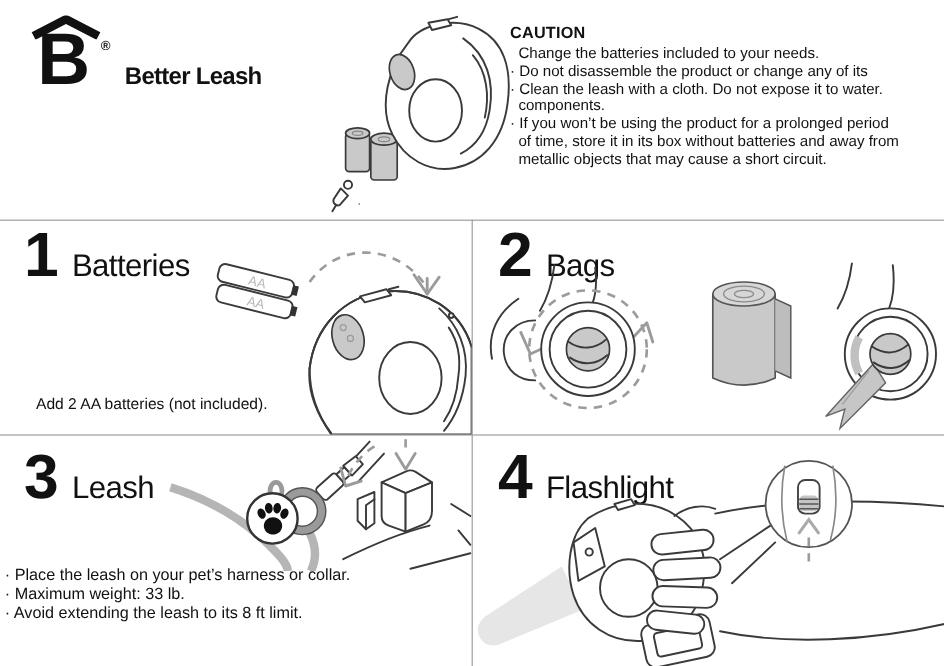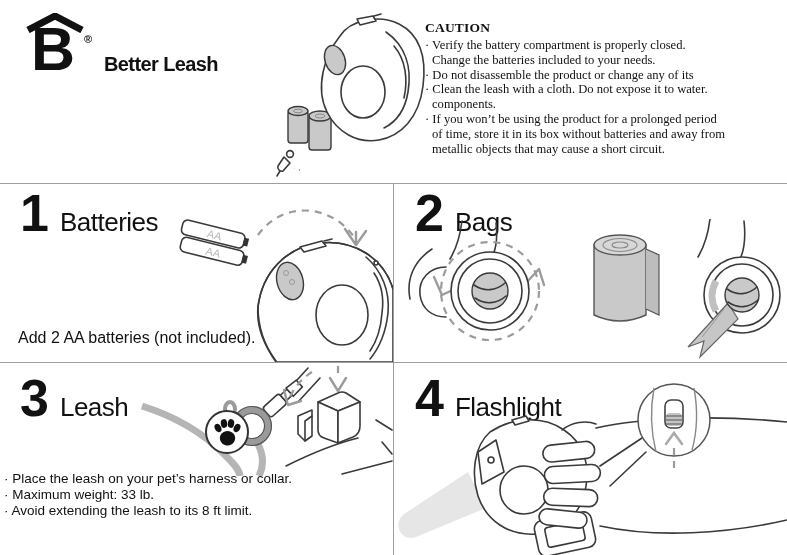--- a/index.html
+++ b/index.html
@@ -10,35 +10,35 @@
   .hdiv{position:absolute;left:0;right:0;height:0;border-top:1px solid #9e9e9e;}
   .vdiv{position:absolute;left:393px;top:183px;bottom:0;width:0;border-left:1px solid #9e9e9e;}
 
   
   .logo{position:absolute;left:24px;top:13px;width:62px;height:74px;}
   .logo .roof{position:absolute;left:0;top:0;}
   .logo .b{position:absolute;left:7px;top:6px;font-size:61px;font-weight:bold;line-height:1;letter-spacing:-2px;}
   .logo .reg{position:absolute;right:-6px;top:20px;font-size:11px;font-weight:bold;}
   .brand-title{position:absolute;left:90px;top:39px;margin:14px;font-size:20px;font-weight:bold;letter-spacing:-0.6px;}
 
-  .caution{position:absolute;left:425px;top:20px;width:356px;font-family:Liberation Serif, serif;}
+  .caution{position:absolute;left:425px;top:20px;width:356px;}
   .caution-heading{font-weight:bold;font-size:13.5px;margin-bottom:2px;letter-spacing:.2px;}
   .c-line{font-size:12.6px;line-height:14.8px;}
   .c-line.cont{padding-left:7px;}
 
   
   .cell{position:absolute;}
   .cell-1{left:0;top:183px;width:393px;height:179px;}
   .cell-2{left:394px;top:183px;width:393px;height:179px;}
   .cell-3{left:0;top:362px;width:393px;height:193px;}
   .cell-4{left:394px;top:362px;width:393px;height:193px;}
   .sec-head{position:absolute;display:flex;align-items:baseline;gap:13px;}
   .num{font-size:52px;font-weight:bold;line-height:1;letter-spacing:-2px;}
   .sec-title{font-size:26px;font-weight:normal;letter-spacing:-0.5px;}
-  .note{position:absolute;left:18px;top:146px;font-size:16px;margin:0;}
+  .note{position:absolute;left:30px;top:146px;font-size:13px;margin:0;}
   .bullets{position:absolute;left:4px;top:109px;}
   .bullets .b-line{font-size:13.5px;line-height:16px;}
 
   .illus{position:absolute;}
   svg{display:block;}
   .ln{fill:none;stroke:#3a3a3a;stroke-width:1.6;stroke-linecap:round;stroke-linejoin:round;}
   .lnf{fill:#fff;stroke:#3a3a3a;stroke-width:1.6;stroke-linecap:round;stroke-linejoin:round;}
   .gray{fill:#c9c9c9;stroke:#3a3a3a;stroke-width:1.4;}
   .dash{fill:none;stroke:#9b9b9b;stroke-width:2.2;stroke-dasharray:7 6;}
   .chev{fill:none;stroke:#9b9b9b;stroke-width:2.4;stroke-linecap:round;stroke-linejoin:round;}
@@ -81,21 +81,20 @@
     <path class="ln" d="M126,24 C146,38 152,60 148,84 C145,102 136,114 124,120"></path>
     <path class="ln" d="M134,38 C146,52 148,72 144,90"></path>
     <ellipse class="lnf" cx="103" cy="84" rx="22" ry="26"></ellipse>
     <ellipse class="gray" cx="75" cy="52" rx="10" ry="15" transform="rotate(-18 75 52)"></ellipse>
     <path class="lnf" d="M97,11 l16,-3 l3,5 l-16,4 z"></path>
     <path class="ln" d="M114,8 l7,-2"></path>
   </svg>
 
   <div class="caution">
     <div class="caution-heading">CAUTION</div>
-    <div class="c-line">· Verify the battery compartment is properly closed.</div>
     <div class="c-line cont">Change the batteries included to your needs.</div>
     <div class="c-line">· Do not disassemble the product or change any of its</div>
     <div class="c-line">· Clean the leash with a cloth. Do not expose it to water.</div>
     <div class="c-line cont">components.</div>
     <div class="c-line">· If you won’t be using the product for a prolonged period</div>
     <div class="c-line cont">of time, store it in its box without batteries and away from</div>
     <div class="c-line cont">metallic objects that may cause a short circuit.</div>
   </div>
 
   <div class="cell cell-1">

